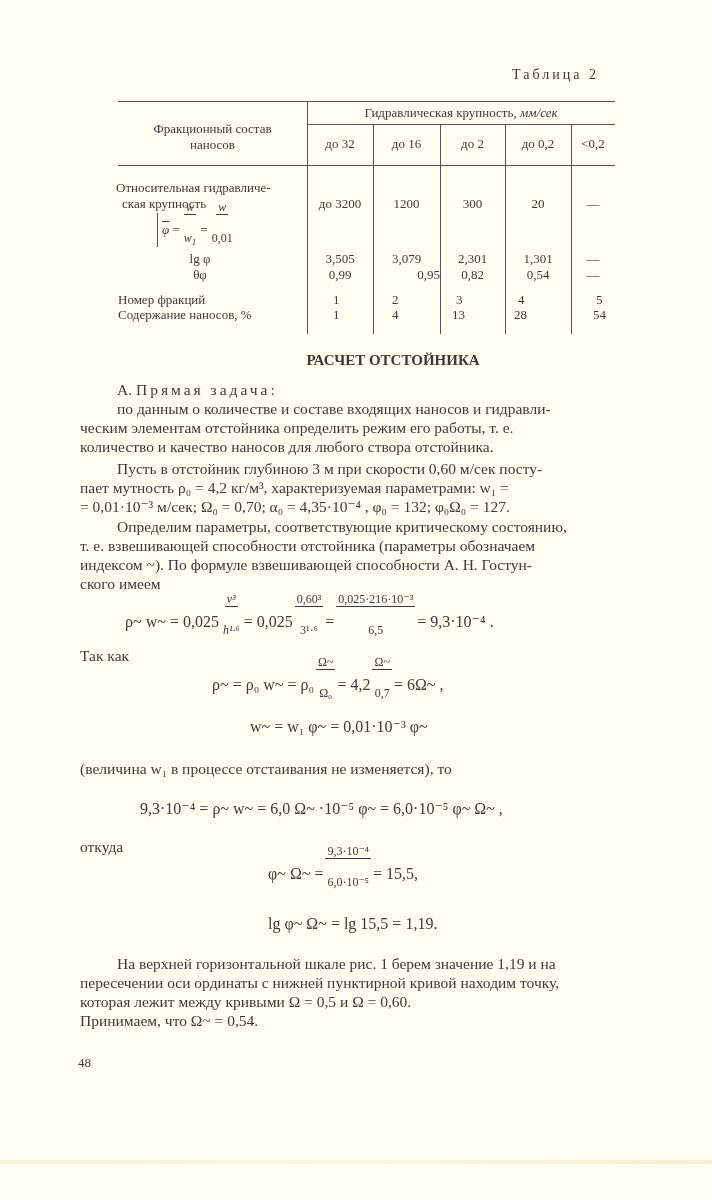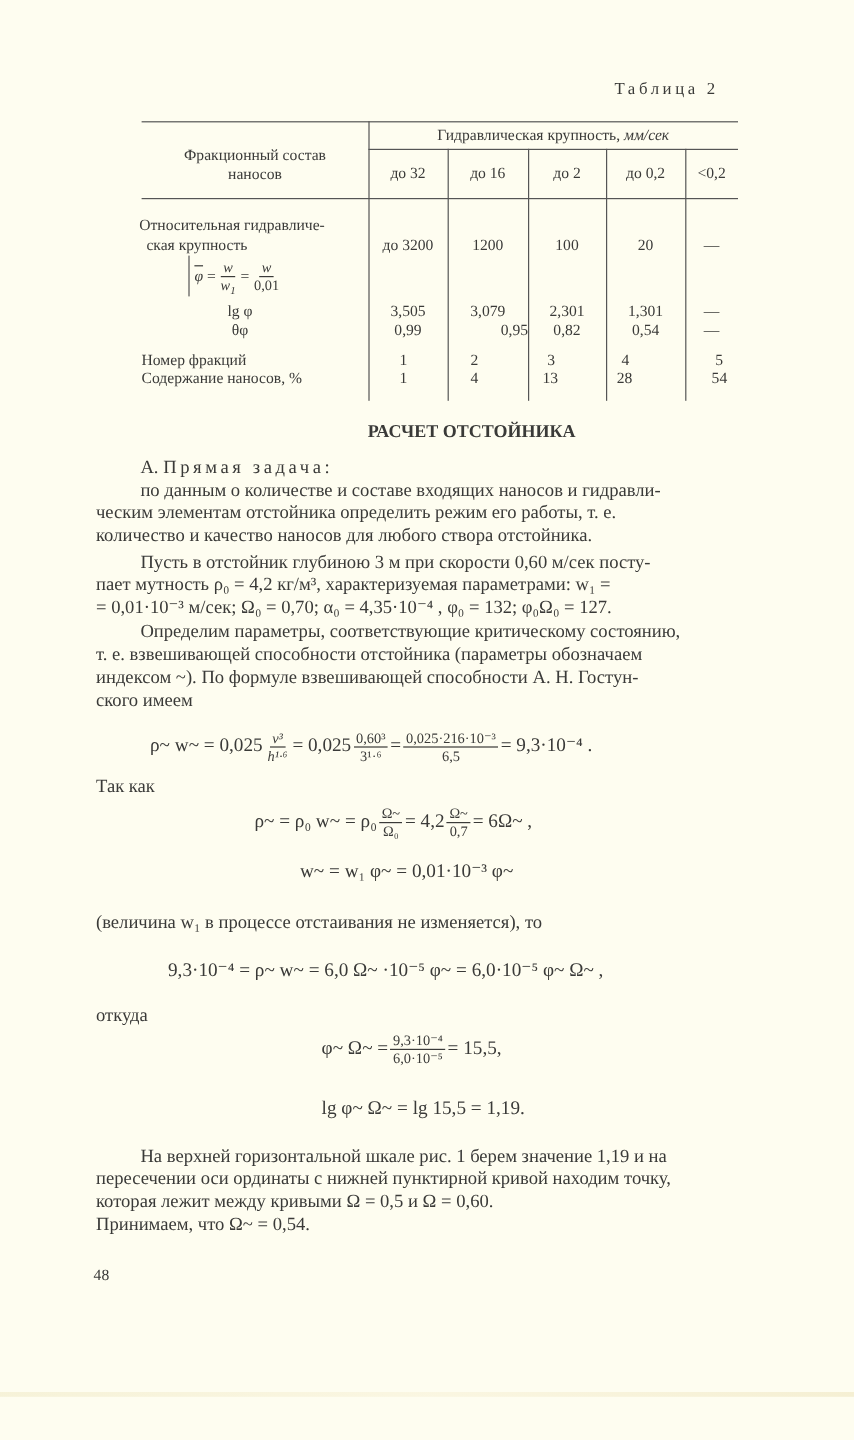--- a/index.html
+++ b/index.html
@@ -13,21 +13,21 @@
   .txt { font-size:15.5px; line-height:18px; }
   .spaced { letter-spacing:3px; }
   .it { font-style:italic; }
   .bold { font-weight:bold;margin-left:37px; }
   sub, sup { font-size:9px; line-height:0; }
   .hl { position:absolute; background:#555; height:1px; }
   .vl { position:absolute; background:#555; width:1px; }
   .cell { position:absolute; font-size:13px; white-space:nowrap; text-align:center; }
   .frac { display:inline-flex; flex-direction:column; align-items:center; vertical-align:middle; margin:0 2px; }
   .frac .num { border-bottom:1px solid #3a3a38; padding:0 2px; line-height:14px; font-size:12px; }
-  .frac .den { padding:0 2px; line-height:14px; font-size:12px; }
+  .frac .den { padding:16px 2px; line-height:14px; font-size:12px; }
   .ovl { text-decoration:overline; }
   .eq { font-size:16px; line-height:20px; }
   .footer-stain { position:absolute; left:0; right:0; top:1160px; height:4px; background:linear-gradient(90deg,#f1ebc9,#f8f2d8,#efe6c0); opacity:.6; }
 </style>
 </head>
 <body>
 
 <div class="abs txt spaced" style="left:512px;top:66px;font-size:14px;">Таблица 2</div>
 
 <div class="hl" style="left:118px;top:101px;width:497px;"></div>
@@ -52,21 +52,21 @@
 <div class="cell" style="left:440px;width:65px;top:136px;">до 2</div>
 <div class="cell" style="left:505px;width:66px;top:136px;">до 0,2</div>
 <div class="cell" style="left:571px;width:44px;top:136px;">&lt;0,2</div>
 
 <div class="cell" style="left:116px;width:190px;top:180px;text-align:left;line-height:16px;">
   <div>Относительная гидравличе-</div>
   <div style="padding-left:6px">ская крупность</div>
 </div>
 <div class="cell" style="left:307px;width:66px;top:196px;">до 3200</div>
 <div class="cell" style="left:373px;width:67px;top:196px;">1200</div>
-<div class="cell" style="left:440px;width:65px;top:196px;">100</div>
+<div class="cell" style="left:440px;width:65px;top:196px;">300</div>
 <div class="cell" style="left:505px;width:66px;top:196px;">20</div>
 <div class="cell" style="left:571px;width:44px;top:196px;">—</div>
 
 <div class="abs" style="left:157px;top:213px;height:34px;border-left:1px solid #555;padding-left:4px;font-size:13px;display:flex;align-items:center;">
   <span class="ovl it">φ</span>&nbsp;=
   <span class="frac">
       <span class="num it">w</span>
       <span class="den it">w<sub>1</sub></span>
     </span>=
   <span class="frac">

